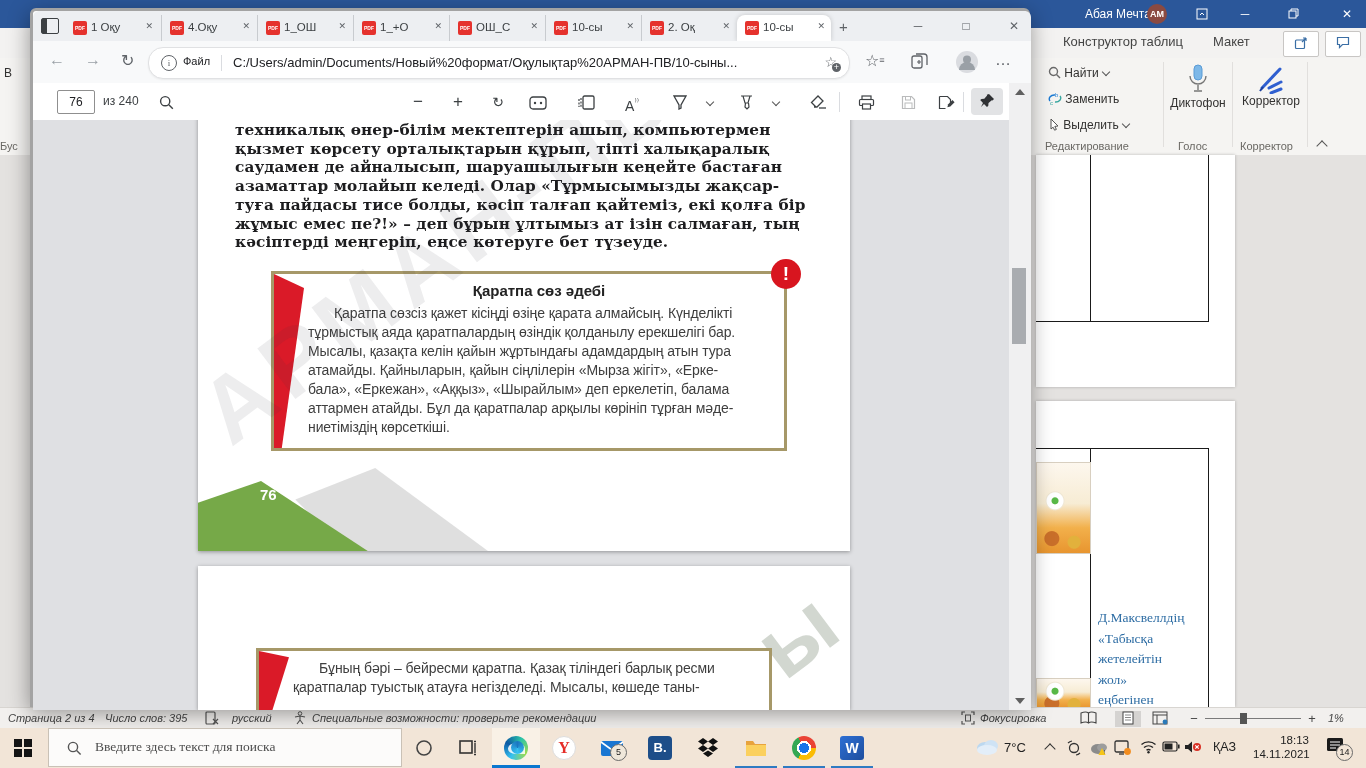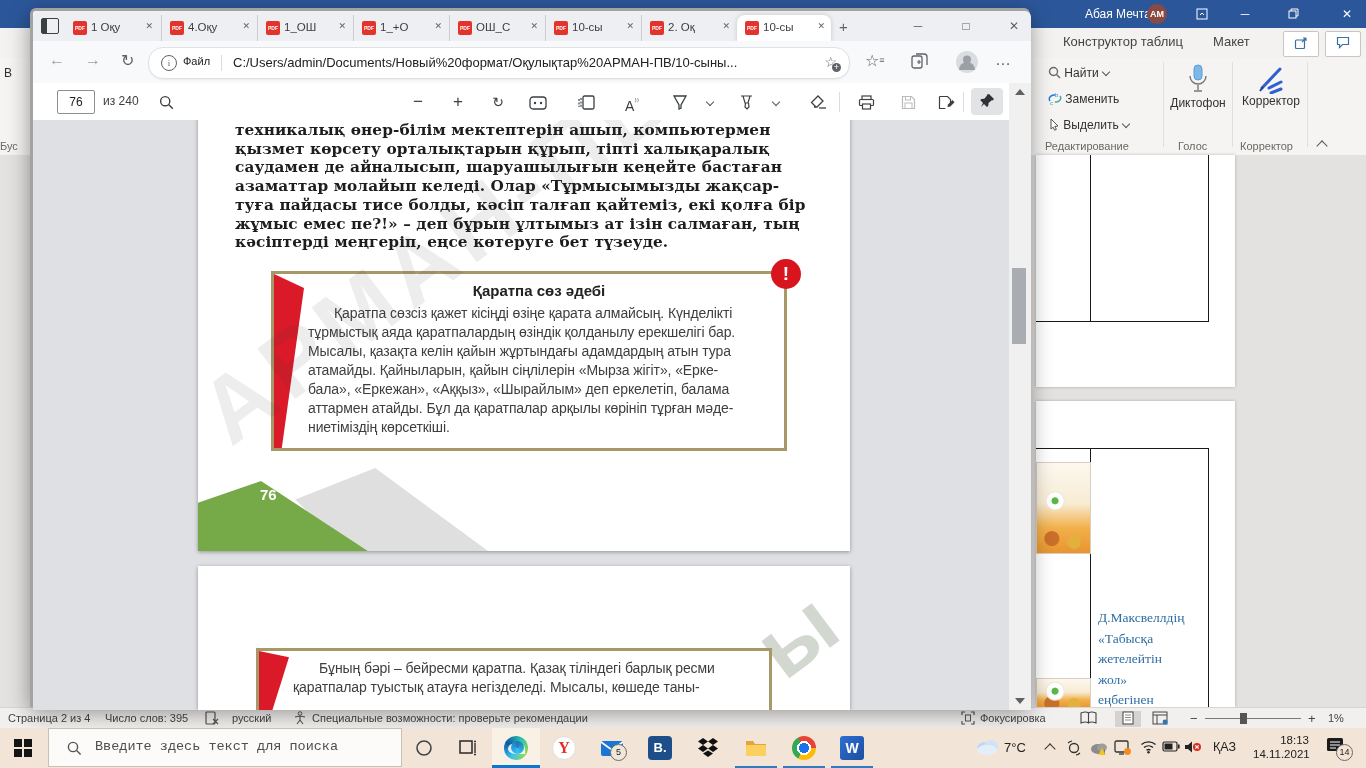--- a/index.html
+++ b/index.html
@@ -32,21 +32,21 @@
     font-size:13.5px;line-height:20.5px;color:#2e6da4;white-space:pre-line;}
   .w-img{position:absolute;background:
      radial-gradient(circle at 34% 42%, #58b847 0 3px, rgba(0,0,0,0) 4px),
      radial-gradient(circle at 34% 42%, #ffffff 0 8px, #efe7d4 9px, rgba(0,0,0,0) 10px),
      radial-gradient(circle at 28% 84%, #c96f2a 0 7px, rgba(0,0,0,0) 8px),
      radial-gradient(circle at 70% 88%, #e2b13c 0 6px, rgba(0,0,0,0) 7px),
      linear-gradient(180deg,#fdf7ee 0%,#f7ecd4 45%,#f2b04b 72%,#e8952f 100%);
      border:1px solid #d8cfc0;}
   .w-status{left:0;top:707px;width:1366px;height:21px;background:#f2f0ee;border-top:1px solid #d8d5d1;
     font-size:11px;color:#444;}
-  .ws-item{position:absolute;top:4px;white-space:nowrap;}
+  .ws-item{position:absolute;top:4px;white-space:nowrap;font-style:italic;}
   .ws-ico{position:absolute;top:3px;}
 
   
   .edge{left:30px;top:8px;width:1000px;height:699px;background:#fff;border-radius:6px 6px 0 0;
     box-shadow:0 6px 22px rgba(0,0,0,.4);border:3px solid #a3a3a3;box-sizing:border-box;}
   .e-tabstrip{left:0;top:0;width:998px;height:30px;background:#edeff2;border-radius:6px 6px 0 0;}
   .e-tabactions{position:absolute;left:8px;top:7px;width:16px;height:14px;border:1.6px solid #3c4043;border-radius:2px;}
   .e-tabactions i{position:absolute;left:0;top:0;width:5px;height:100%;background:#3c4043;}
   .etab{position:absolute;top:4px;width:94px;height:26px;font-size:11.5px;color:#3c4043;}
   .etab .lb{position:absolute;left:26px;top:6px;width:42px;overflow:hidden;white-space:nowrap;}
@@ -97,21 +97,21 @@
   .e-thumb{position:absolute;left:3px;top:185px;width:14px;height:76px;background:#a9acb0;}
 
   
   .taskbar{left:0;top:728px;width:1366px;height:40px;background:#f2e5d7;z-index:30;}
   .tb-start{position:absolute;left:14px;top:11px;width:18px;height:18px;display:grid;
     grid-template-columns:8px 8px;grid-template-rows:8px 8px;gap:2px;}
   .tb-start i{background:#141414;}
   .tb-search{position:absolute;left:48px;top:0;width:354px;height:39px;background:#fcfbfa;
     border:1px solid #c9c1b6;box-sizing:border-box;}
   .tb-search input{position:absolute;left:44px;top:9px;width:290px;border:none;outline:none;background:transparent;
-    font-size:13.5px;color:#be185d;font-family:Liberation Mono, monospace;}
+    font-size:13.5px;color:#be185d;font-family:Liberation Serif, serif;}
   .tb-search input::placeholder{color:#4e4e4e;opacity:1;}
   .tb-btn{position:absolute;top:0;width:44px;height:40px;}
   .appbtn{position:absolute;top:0;width:48px;height:40px;}
   .appbtn.active{background:#f9f1e6;}
   .underline{position:absolute;left:3px;bottom:0;width:42px;height:2px;background:#2f7bc2;}
   .underline.big{left:0;width:48px;height:3px;background:#0b78d0;}
   .appico{position:absolute;left:12px;top:8px;width:24px;height:24px;}
   .tray-item{position:absolute;font-size:12px;color:#222;}
   .badgec{position:absolute;border-radius:50%;border:1px solid #6a6a6a;color:#222;background:rgba(255,255,255,.25);
     font-size:9px;text-align:center;}

